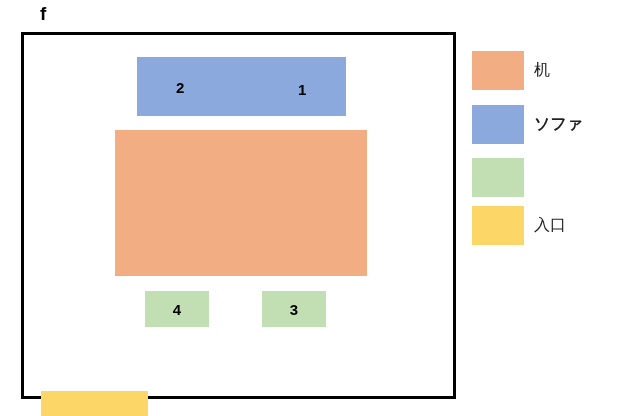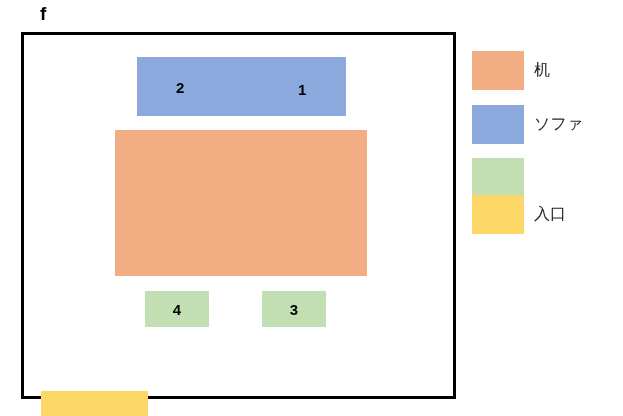--- a/index.html
+++ b/index.html
@@ -109,23 +109,23 @@
     top: 51px;
     width: 151px;
   }
   .legend-row {
     position: absolute;
     left: 0;
     height: 39px;
     width: 151px;
   }
   .legend-row:nth-child(1) { top: 0px; }
-  .legend-row:nth-child(2) { top: 54px; }
+  .legend-row:nth-child(2) { top: 54px; font-weight: bold; }
   .legend-row:nth-child(3) { top: 107px; }
-  .legend-row:nth-child(4) { top: 144px; }
+  .legend-row:nth-child(4) { top: 155px; }
 
   .legend-swatch {
     position: absolute;
     left: 0;
     top: 0;
     width: 52px;
     height: 39px;
   }
   .legend-label {
     position: absolute;

